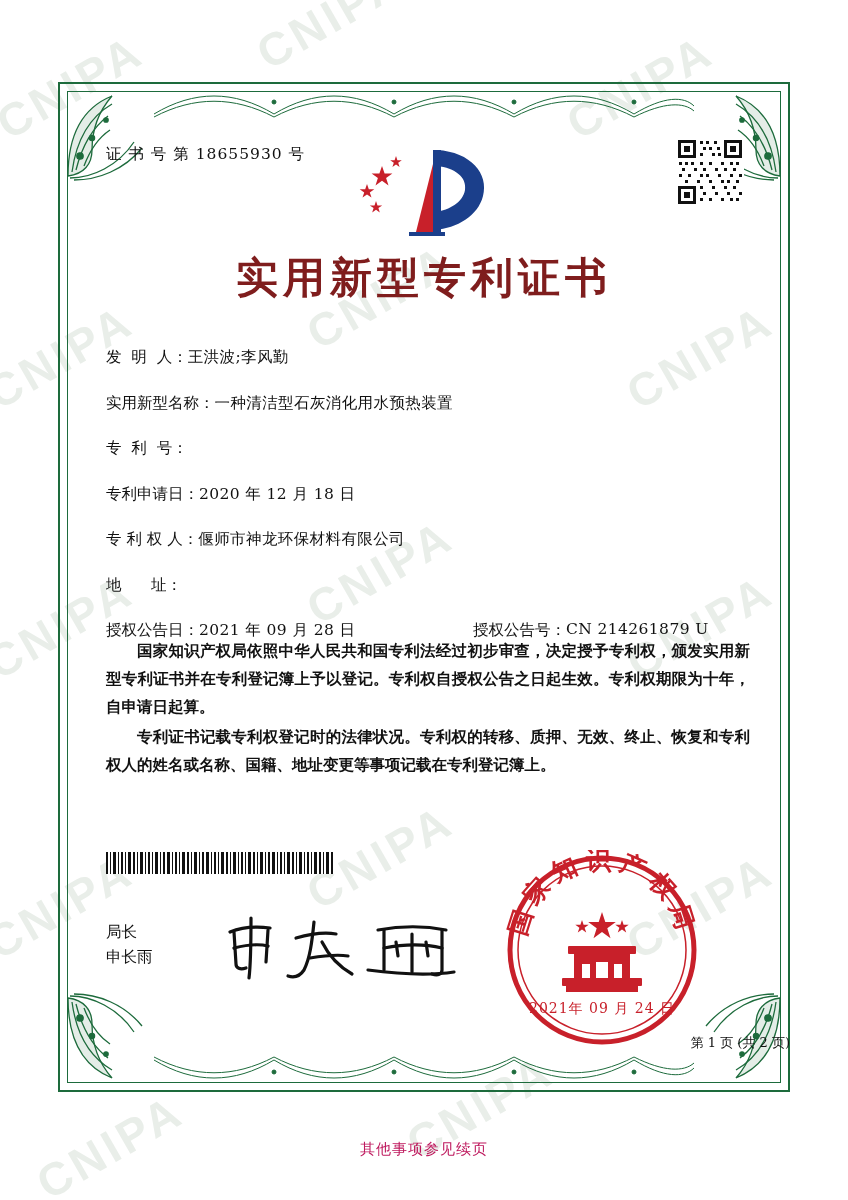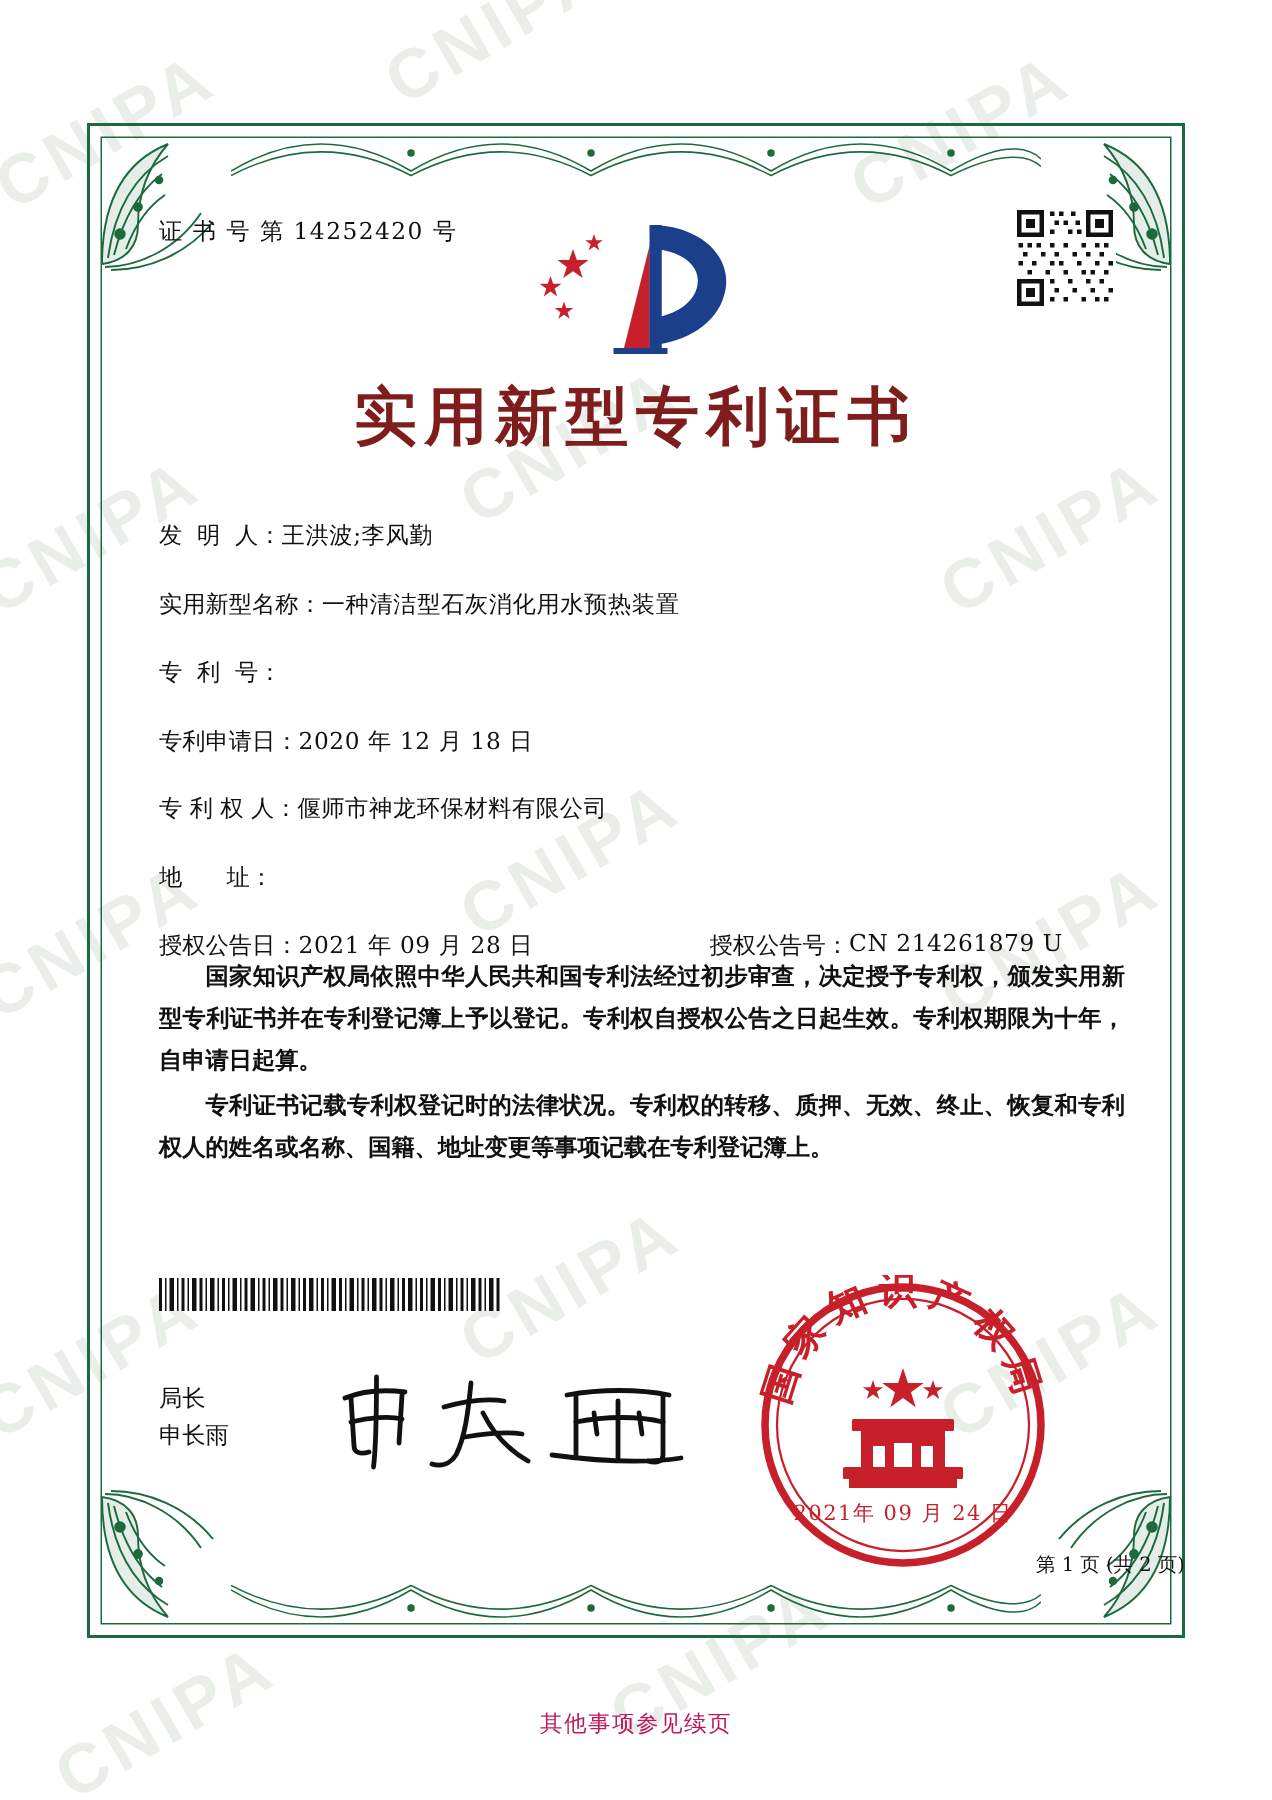--- a/index.html
+++ b/index.html
@@ -299,21 +299,21 @@
       <circle cx="240" cy="18" r="2" fill="currentColor"></circle>
       <circle cx="360" cy="18" r="2" fill="currentColor"></circle>
       <circle cx="480" cy="18" r="2" fill="currentColor"></circle>
     </svg>
   </div>
 
   <div class="content">
 
     <div class="cert-no">
       <span>证 书 号 第</span>
-      <span>14252420 号</span>
+      <span>18655930 号</span>
     </div>
 
     <div class="qr">
       <svg viewBox="0 0 68 68" width="68" height="68">
         <rect width="68" height="68" fill="#ffffff"></rect>
         <g fill="#111">
           <rect x="2" y="2" width="18" height="18"></rect>
             <rect x="5" y="5" width="12" height="12" fill="#fff"></rect>
             <rect x="8" y="8" width="6" height="6"></rect>
           <rect x="48" y="2" width="18" height="18"></rect>

